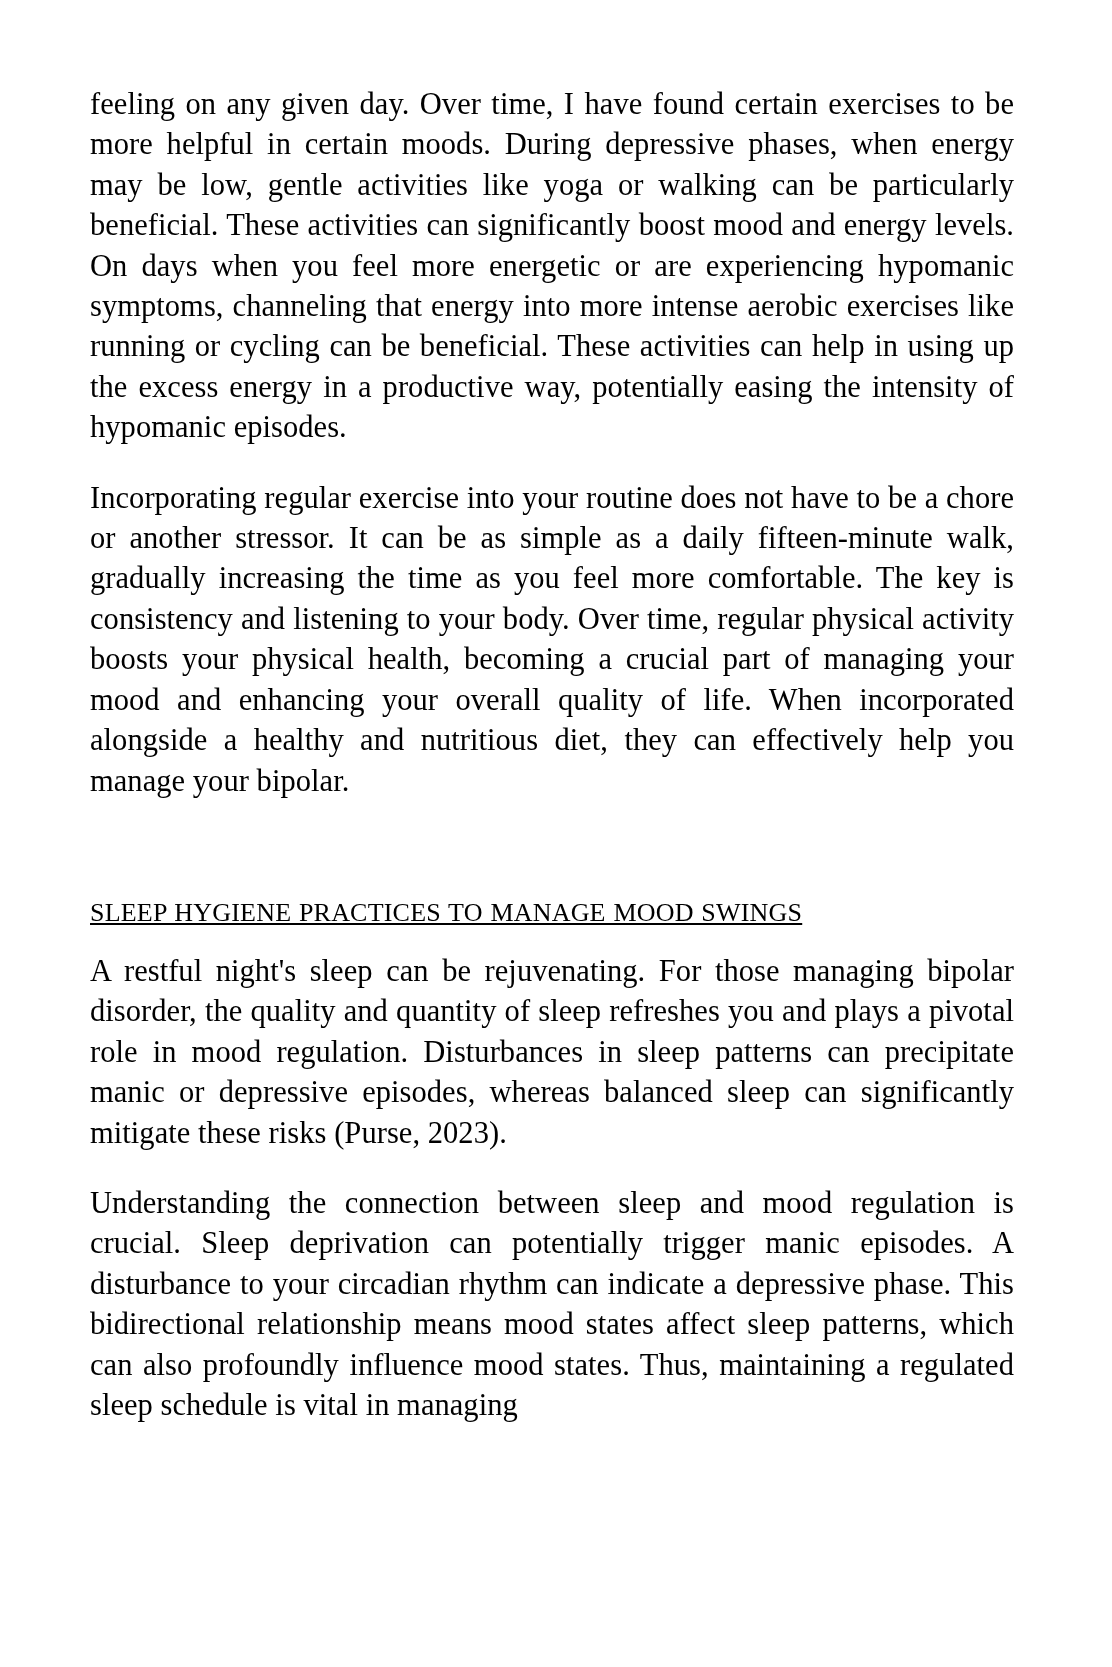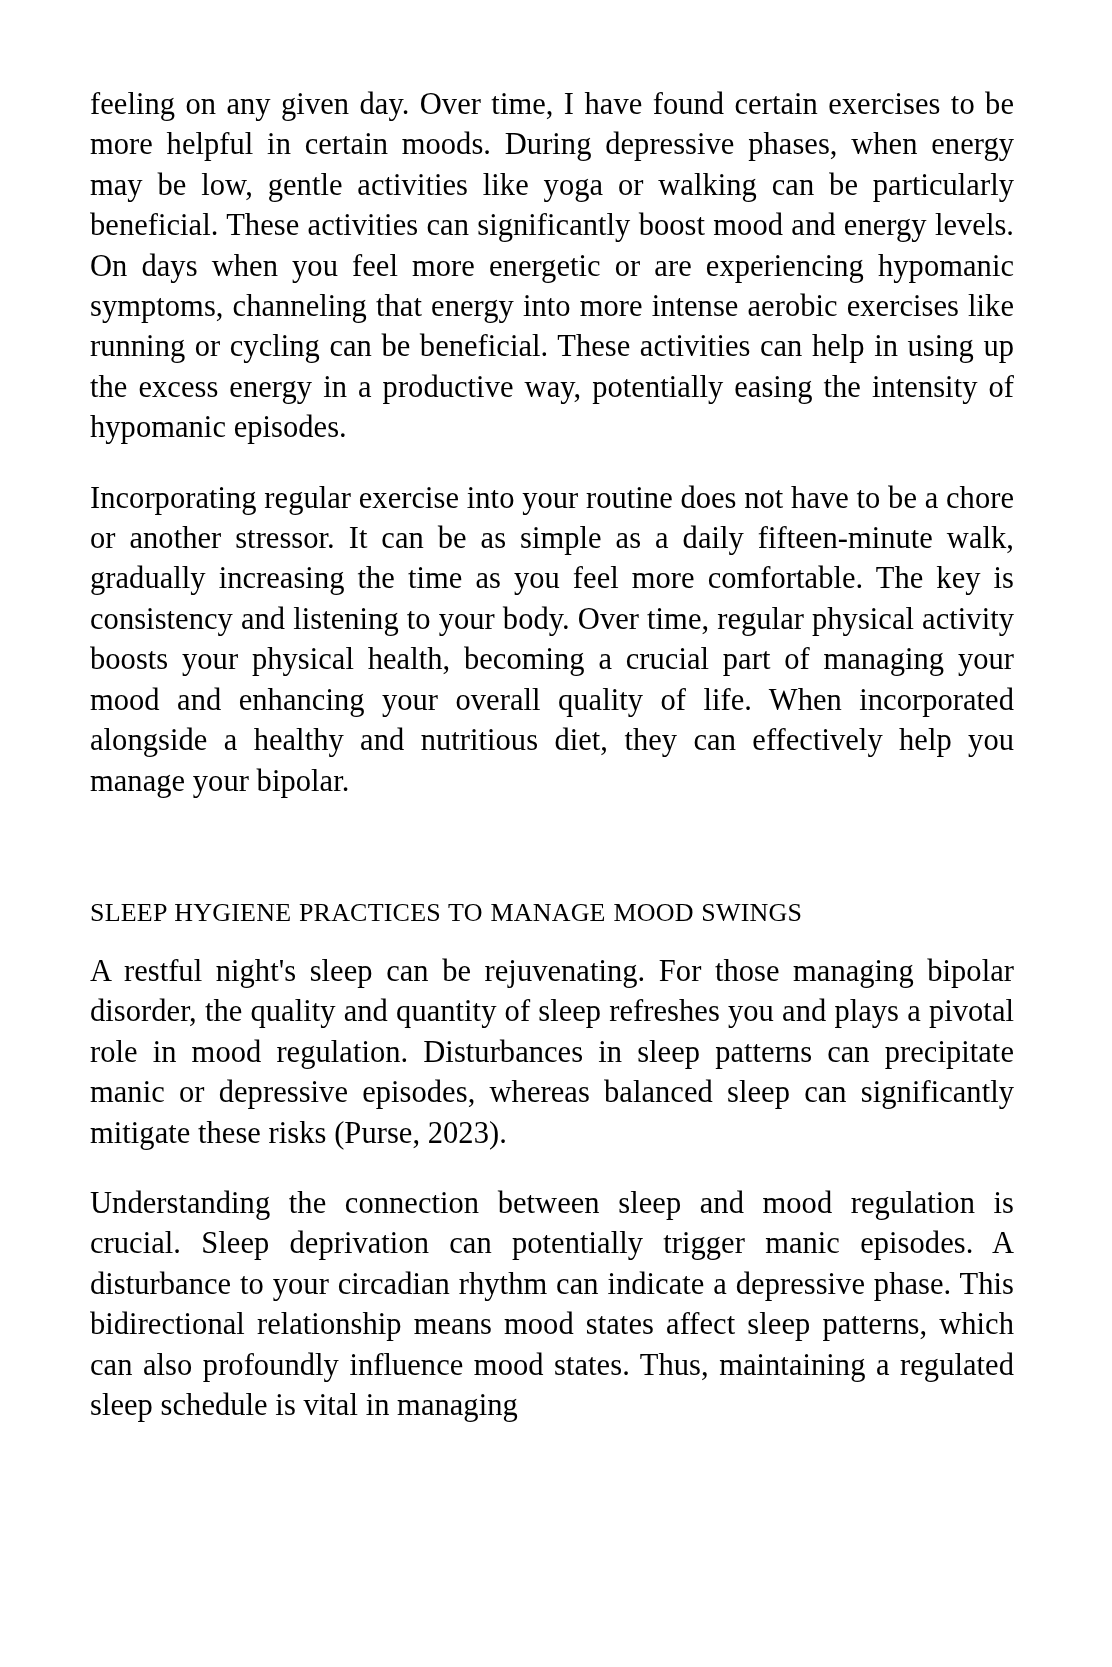--- a/index.html
+++ b/index.html
@@ -63,20 +63,21 @@
     text-transform: uppercase;
     letter-spacing: 0.2px;
     word-spacing: 1px;
     text-align: left;
     white-space: nowrap;
   }
 
   .heading-block {
     padding-top: 86px;
     padding-bottom: 18px;
+    text-decoration: underline;
   }
 </style>
 </head>
 <body>
 
 <div class="page">
   <div class="text-column">
 
     <p class="body-paragraph">feeling on any given day. Over time, I have found certain exercises to be more helpful in certain moods. During depressive phases, when energy may be low, gentle activities like yoga or walking can be particularly beneficial. These activities can significantly boost mood and energy levels. On days when you feel more energetic or are experiencing hypomanic symptoms, channeling that energy into more intense aerobic exercises like running or cycling can be beneficial. These activities can help in using up the excess energy in a productive way, potentially easing the intensity of hypomanic episodes.</p>
 

